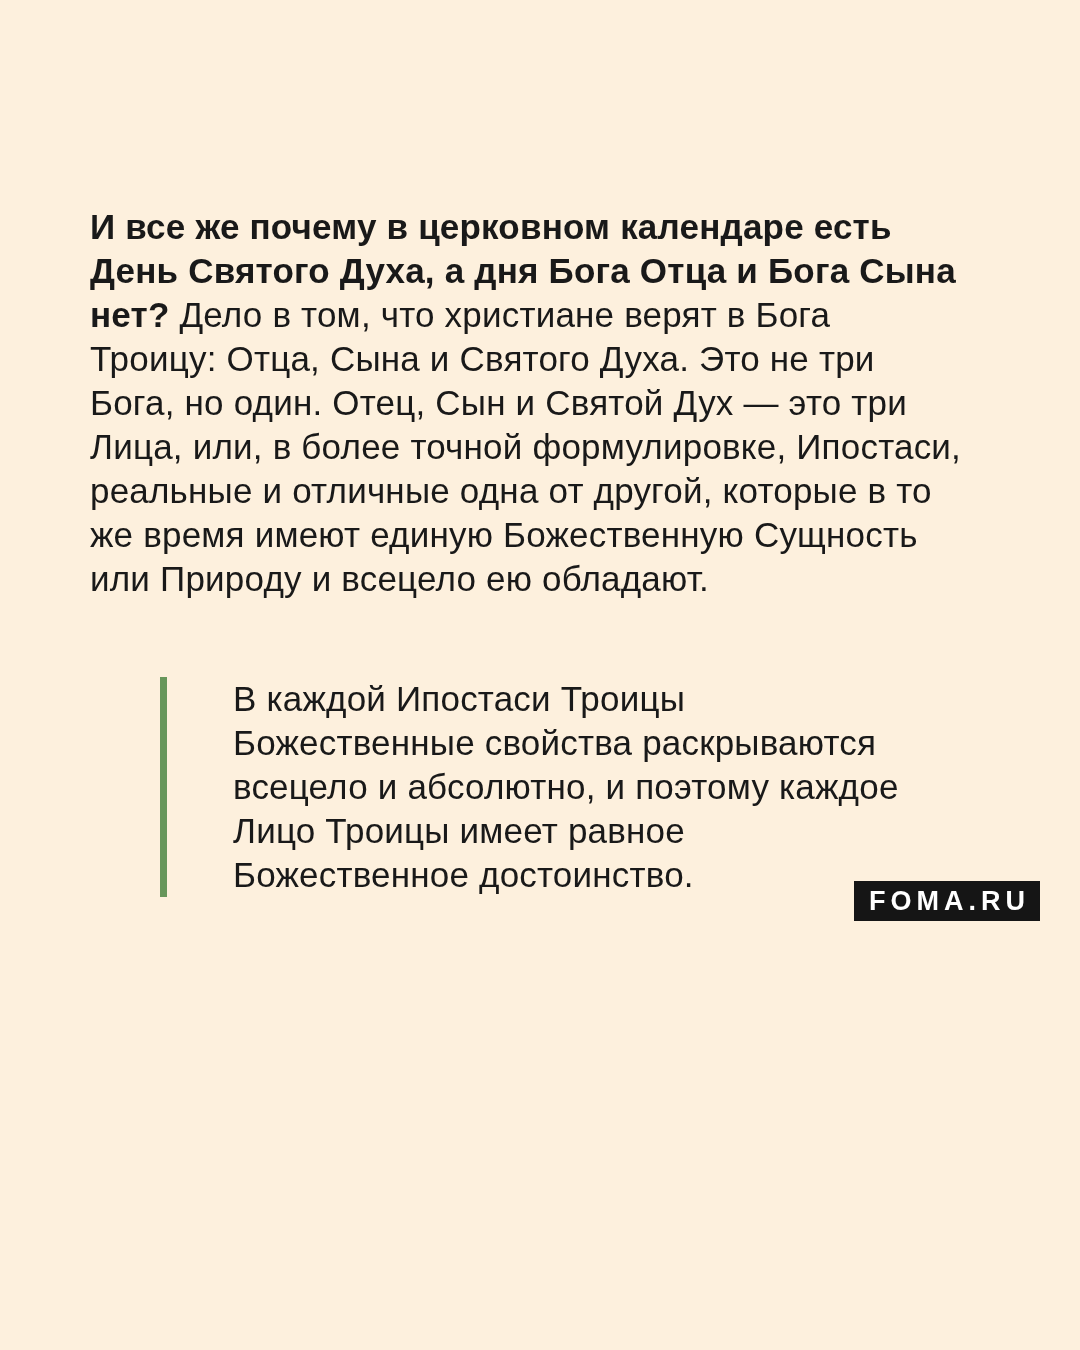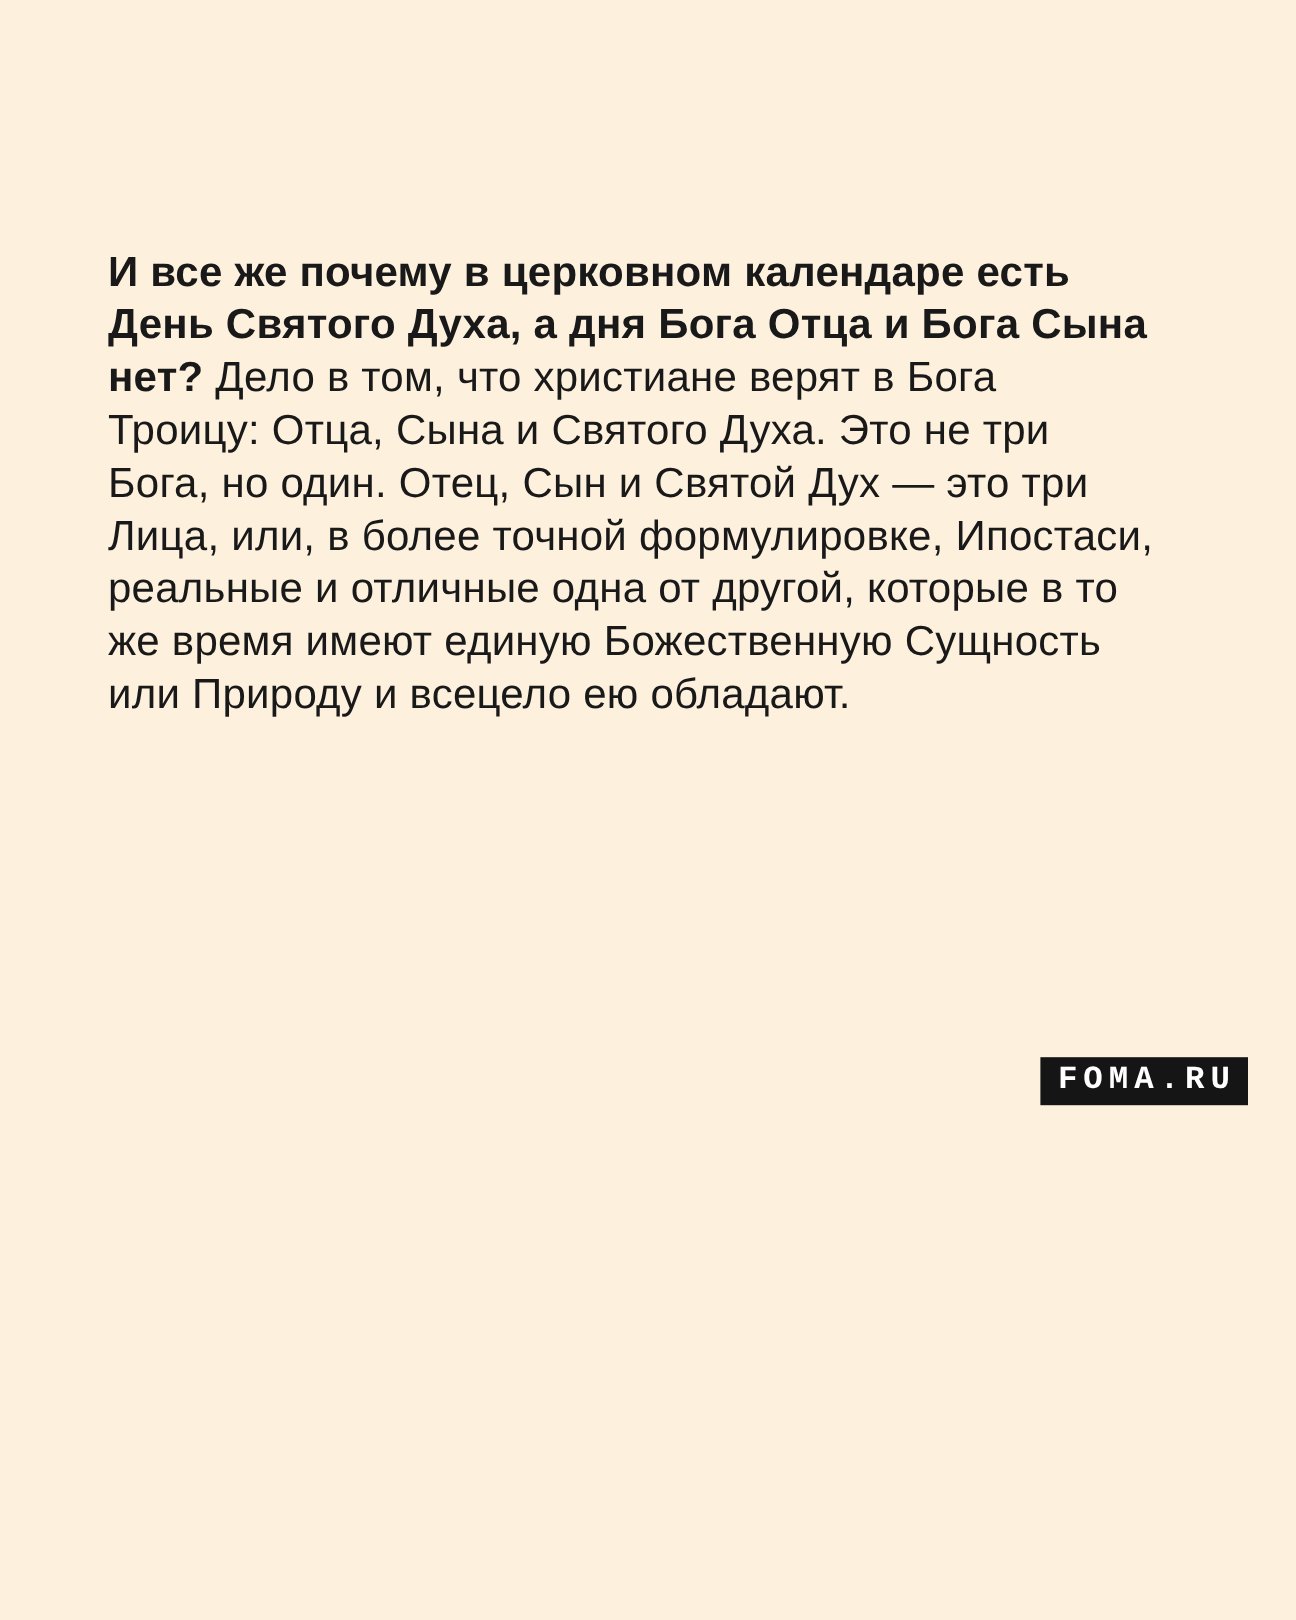--- a/index.html
+++ b/index.html
@@ -52,37 +52,41 @@
     position: absolute;
     right: 40px;
     bottom: 33px;
     background: var(--badge_bg, #151515);
     color: var(--badge_text, #ffffff);
     font-size: 27px;
     font-weight: bold;
     letter-spacing: 5px;
     line-height: 24px;
     padding: 8px 10px 8px 15px;
-    font-family: Liberation Mono, monospace;
   }
 </style>
 </head>
 <body>
 
 <div class="card">
   <div class="content">
     <p class="para"><span class="b">И все же почему в церковном календаре есть
 День Святого Духа, а дня Бога Отца и Бога Сына
 нет? </span><span>Дело в том, что христиане верят в Бога
 Троицу: Отца, Сына и Святого Духа. Это не три
 Бога, но один. Отец, Сын и Святой Дух — это три
 Лица, или, в более точной формулировке, Ипостаси,
 реальные и отличные одна от другой, которые в то
 же время имеют единую Божественную Сущность
 или Природу и всецело ею обладают.</span></p>
     <figure class="quote">
       <div class="quote-bar"></div>
       <blockquote class="quote-text">
+        <div>В каждой Ипостаси Троицы
+Божественные свойства раскрываются
+всецело и абсолютно, и поэтому каждое
+Лицо Троицы имеет равное
+Божественное достоинство.</div>
       </blockquote>
     </figure>
   </div>
   <div class="badge">FOMA.RU</div>
 </div>
 
 </body></html>

